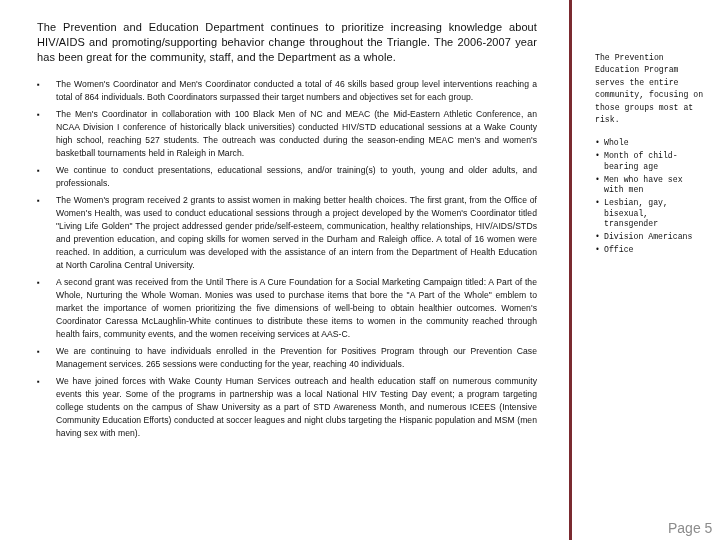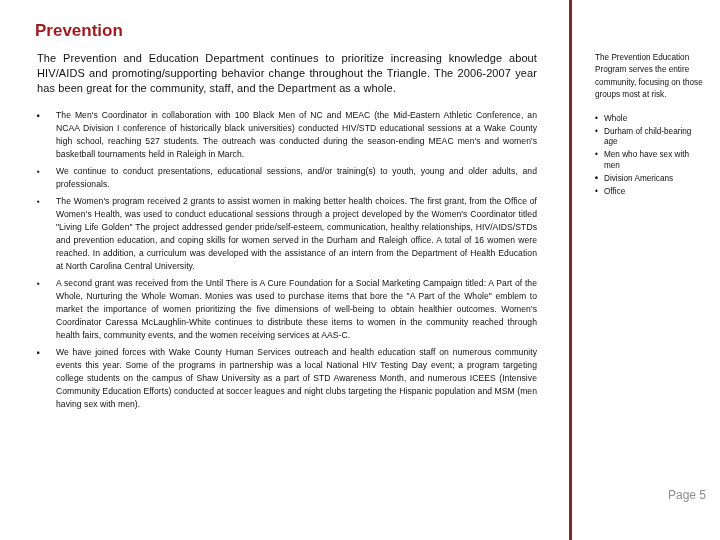--- a/index.html
+++ b/index.html
@@ -62,20 +62,21 @@
       top: 0;
       width: 3px;
       height: 540px;
       background: #7a2a30;
     }
     .sidebar {
       position: absolute;
       left: 595px;
       top: 52px;
       width: 112px;
+      font-family: Liberation Mono, monospace;
     }
     .sidebar-intro {
       font-size: 8.2px;
       line-height: 12.4px;
       margin: 0 0 12px 0;
       color: #111111;
     }
     .sidebar-list {
       list-style: none;
       padding: 0;
@@ -90,80 +91,82 @@
       color: #111111;
     }
     .sidebar-marker {
       position: absolute;
       left: 0;
       top: 0;
     }
     .page-number {
       position: absolute;
       left: 668px;
-      top: 488px;
-      font-size: 12px;
+      top: 520px;
+      font-size: 14px;
       color: #8c8c8c;
     }
   </style>
 </head>
 <body>
 
 <div class="main-column">
-  <h1 class="page-title">Prevention</h1>
   <p class="intro">The Prevention and Education Department continues to prioritize increasing knowledge about HIV/AIDS and promoting/supporting behavior change throughout the Triangle. The 2006-2007 year has been great for the community, staff, and the Department as a whole.</p>
   <ul class="bullet-list">
     <li class="bullet-item">
       <span class="bullet-marker">▪</span>
+      <span>The Women's Coordinator and Men's Coordinator conducted a total of 46 skills based group level interventions reaching a total of 864 individuals. Both Coordinators surpassed their target numbers and objectives set for each group.</span>
     </li>
     <li class="bullet-item">
       <span class="bullet-marker">▪</span>
       <span>The Men's Coordinator in collaboration with 100 Black Men of NC and MEAC (the Mid-Eastern Athletic Conference, an NCAA Division I conference of historically black universities) conducted HIV/STD educational sessions at a Wake County high school, reaching 527 students. The outreach was conducted during the season-ending MEAC men's and women's basketball tournaments held in Raleigh in March.</span>
     </li>
     <li class="bullet-item">
       <span class="bullet-marker">▪</span>
       <span>We continue to conduct presentations, educational sessions, and/or training(s) to youth, young and older adults, and professionals.</span>
     </li>
     <li class="bullet-item">
       <span class="bullet-marker">▪</span>
       <span>The Women's program received 2 grants to assist women in making better health choices. The first grant, from the Office of Women's Health, was used to conduct educational sessions through a project developed by the Women's Coordinator titled "Living Life Golden" The project addressed gender pride/self-esteem, communication, healthy relationships, HIV/AIDS/STDs and prevention education, and coping skills for women served in the Durham and Raleigh office. A total of 16 women were reached. In addition, a curriculum was developed with the assistance of an intern from the Department of Health Education at North Carolina Central University.</span>
     </li>
     <li class="bullet-item">
       <span class="bullet-marker">▪</span>
       <span>A second grant was received from the Until There is A Cure Foundation for a Social Marketing Campaign titled: A Part of the Whole, Nurturing the Whole Woman. Monies was used to purchase items that bore the "A Part of the Whole" emblem to market the importance of women prioritizing the five dimensions of well-being to obtain healthier outcomes. Women's Coordinator Caressa McLaughlin-White continues to distribute these items to women in the community reached through health fairs, community events, and the women receiving services at AAS-C.</span>
     </li>
     <li class="bullet-item">
       <span class="bullet-marker">▪</span>
+      <span>We are continuing to have individuals enrolled in the Prevention for Positives Program through our Prevention Case Management services. 265 sessions were conducting for the year, reaching 40 individuals.</span>
     </li>
     <li class="bullet-item">
       <span class="bullet-marker">▪</span>
       <span>We have joined forces with Wake County Human Services outreach and health education staff on numerous community events this year. Some of the programs in partnership was a local National HIV Testing Day event; a program targeting college students on the campus of Shaw University as a part of STD Awareness Month, and numerous ICEES (Intensive Community Education Efforts) conducted at soccer leagues and night clubs targeting the Hispanic population and MSM (men having sex with men).</span>
     </li>
   </ul>
 </div>
 
 <div class="divider"></div>
 
 <div class="sidebar">
   <p class="sidebar-intro">The Prevention Education Program serves the entire community, focusing on those groups most at risk.</p>
   <ul class="sidebar-list">
     <li class="sidebar-item">
       <span class="sidebar-marker">•</span>
       <span>Whole</span>
     </li>
     <li class="sidebar-item">
       <span class="sidebar-marker">•</span>
-      <span>Durham of child-bearing age</span>
+      <span>Month of child-bearing age</span>
     </li>
     <li class="sidebar-item">
       <span class="sidebar-marker">•</span>
       <span>Men who have sex with men</span>
     </li>
     <li class="sidebar-item">
       <span class="sidebar-marker">•</span>
+      <span>Lesbian, gay, bisexual, transgender</span>
     </li>
     <li class="sidebar-item">
       <span class="sidebar-marker">•</span>
       <span>Division Americans</span>
     </li>
     <li class="sidebar-item">
       <span class="sidebar-marker">•</span>
       <span>Office</span>
     </li>
   </ul>

